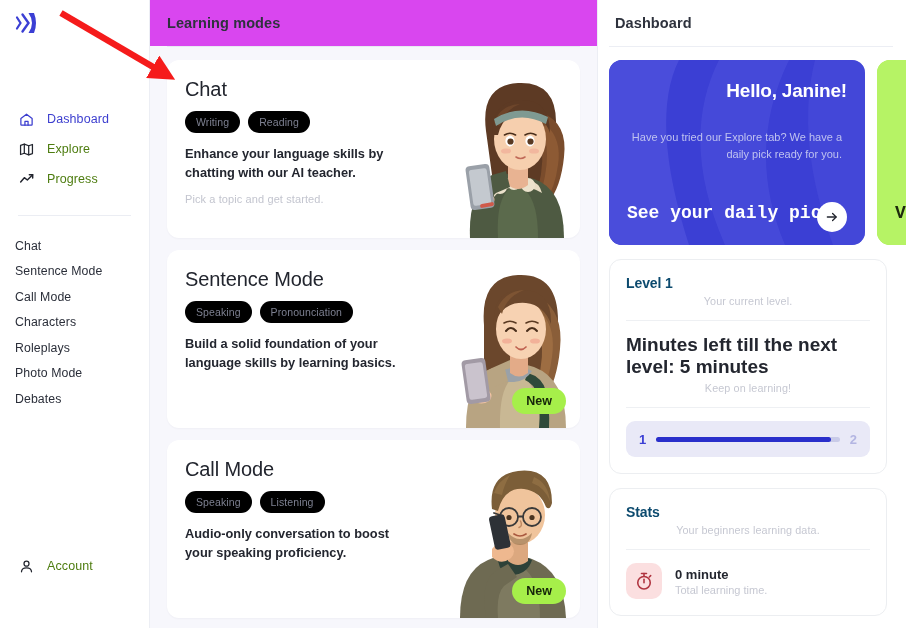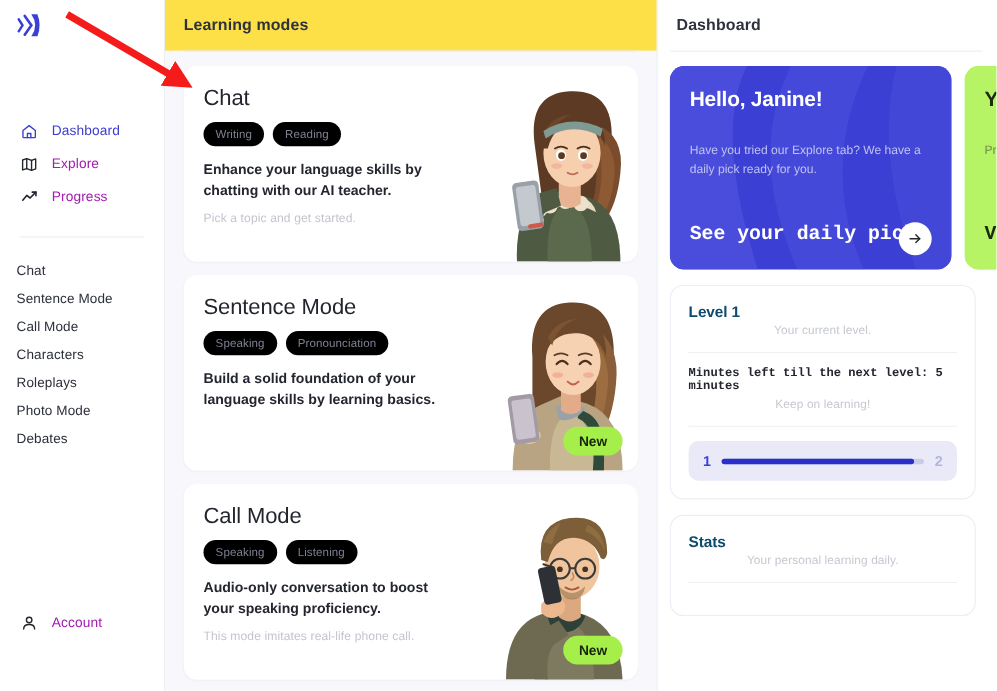--- a/index.html
+++ b/index.html
@@ -41,21 +41,21 @@
     display: flex;
     align-items: center;
     height: 30px;
     padding-left: 18px;
     gap: 12px;
     cursor: pointer;
   }
   .nav-item .ico { width: 17px; height: 17px; display: flex; align-items:center; justify-content:center; }
   .nav-item .lbl {
     font-size: 12.5px;
-    color: #a21caf;
+    color: #4d7c0f;
     letter-spacing: 0.1px;
   }
   .nav-item.active .lbl { color: #3c3ecf; }
 
   .nav-divider {
     height: 1px;
     background: #ebedf3;
     margin: 21px 18px 0 18px;
   }
 
@@ -88,21 +88,21 @@
     display: flex;
     flex-direction: column;
     overflow: hidden;
   }
   .col-header {
     height: 46px;
     flex: 0 0 46px;
     display: flex;
     align-items: center;
     padding-left: 17px;
-    background: #fde047;
+    background: #d946ef;
   }
   .col-header .title {
     font-size: 14.5px;
     font-weight: bold;
     color: #2e323d;
     letter-spacing: 0.1px;
   }
   .col-rule { height: 1px; background: #e7e9f2; margin: 0 17px; }
 
   .cards {
@@ -198,21 +198,21 @@
     border-radius: 13px;
     height: 185px;
     flex: 0 0 256px;
     padding: 20px 18px 0 18px;
     overflow: hidden;
     cursor: pointer;
   }
   .promo.blue { background: #3b3fd4; }
   .promo.green { background: #a6ef4a; flex: 0 0 256px; }
   .promo .wave { position: absolute; inset: 0; }
-  .promo .content { position: relative; z-index: 2; height: 100%; }
+  .promo .content { position: relative; z-index: 2; height: 100%; text-align: right; }
   .promo h3 {
     font-size: 19px;
     letter-spacing: -0.2px;
     margin-bottom: 27px;
   }
   .promo.blue h3 { color: #ffffff; }
   .promo.green h3 { color: #1d2a0c; }
   .promo p {
     font-size: 11px;
     line-height: 1.55;
@@ -255,25 +255,24 @@
     margin-bottom: 4px;
   }
   .panel .muted {
     font-size: 10.8px;
     color: #c6c8d2;
     letter-spacing: 0.1px;
     text-align: center;
   }
   .panel-rule { height: 1px; background: #eef0f3; margin: 13px 0 13px 0; }
   .panel .strong-line {
-    font-size: 11px;
+    font-size: 19px;
     font-weight: bold;
     color: #23262f;
     margin-bottom: 4px;
-    font-family: Liberation Mono, monospace;
   }
   .level-bar {
     background: #e9e9f7;
     border-radius: 9px;
     height: 36px;
     display: flex;
     align-items: center;
     padding: 0 13px;
     gap: 10px;
   }
@@ -520,21 +519,20 @@
       </article>
 
       <article class="mode-card">
         <div class="body">
           <h2>Call Mode</h2>
           <div class="chips">
             <span class="chip">Speaking</span>
             <span class="chip">Listening</span>
           </div>
           <p class="mode-desc">Audio-only conversation to boost your speaking proficiency.</p>
-          <p class="mode-sub">This mode imitates real-life phone call.</p>
         </div>
         <div class="card-art">
           <svg width="138" height="165" viewBox="0 0 138 165" xmlns="http://www.w3.org/2000/svg">
             <defs>
                 <clipPath id="c3">
                   <rect x="0" y="0" width="138" height="165"></rect>
                 </clipPath>
               </defs>
             <g clip-path="url(#c3)">
 
@@ -631,22 +629,37 @@
           <span class="num-from">1</span>
           <span class="level-track">
             <span class="level-fill" style="width: 95%;"></span>
           </span>
           <span class="num-to">2</span>
         </div>
       </div>
 
       <div class="panel">
         <h4>Stats</h4>
-        <div class="muted">Your personal learning daily.</div>
+        <div class="muted">Your beginners learning data.</div>
         <div class="panel-rule"></div>
+        <div class="stat-row">
+          <span class="stat-ico">
+            <svg width="20" height="20" viewBox="0 0 24 24" fill="none" stroke="#b03540" stroke-width="1.9" stroke-linecap="round" stroke-linejoin="round">
+              <circle cx="12" cy="14" r="7.5"></circle>
+              <path d="M12 14 v-4"></path>
+              <path d="M9 3 h6"></path>
+              <path d="M12 3 v3.2"></path>
+              <path d="M18.4 7.2 l1.6 -1.6"></path>
+            </svg>
+          </span>
+          <span>
+            <span class="stat-val" style="display:block">0 minute</span>
+            <span class="stat-lbl" style="display:block">Total learning time.</span>
+          </span>
+        </div>
       </div>
 
     </div>
   </section>
 
   <svg class="annotation" viewBox="0 0 906 628" xmlns="http://www.w3.org/2000/svg">
     <defs>
       <marker id="arrowhead" markerWidth="4" markerHeight="4" refX="1.3" refY="2" orient="auto">
         <path d="M0,0 L4,2 L0,4 z" fill="#f51b1b"></path>
       </marker>

